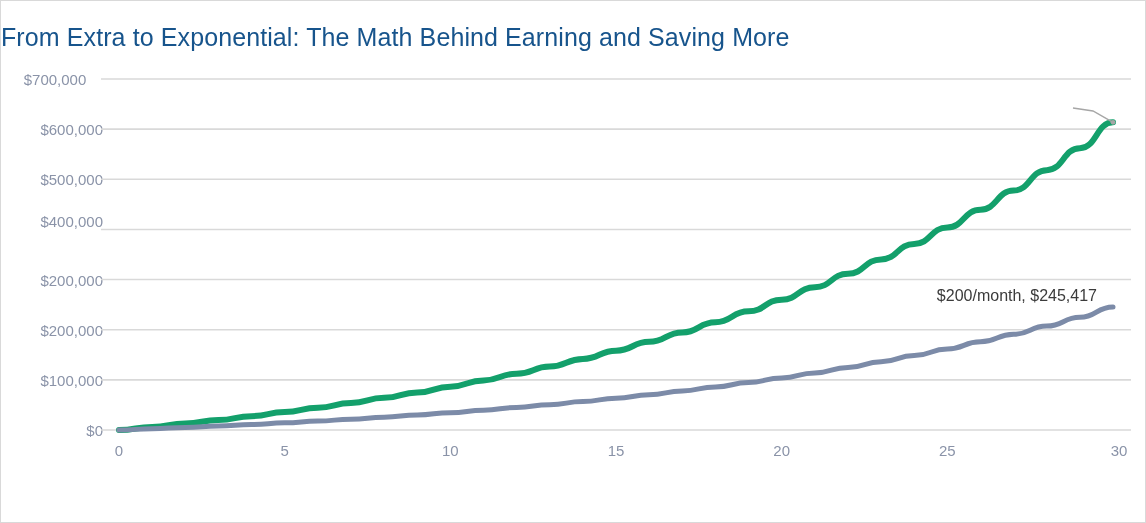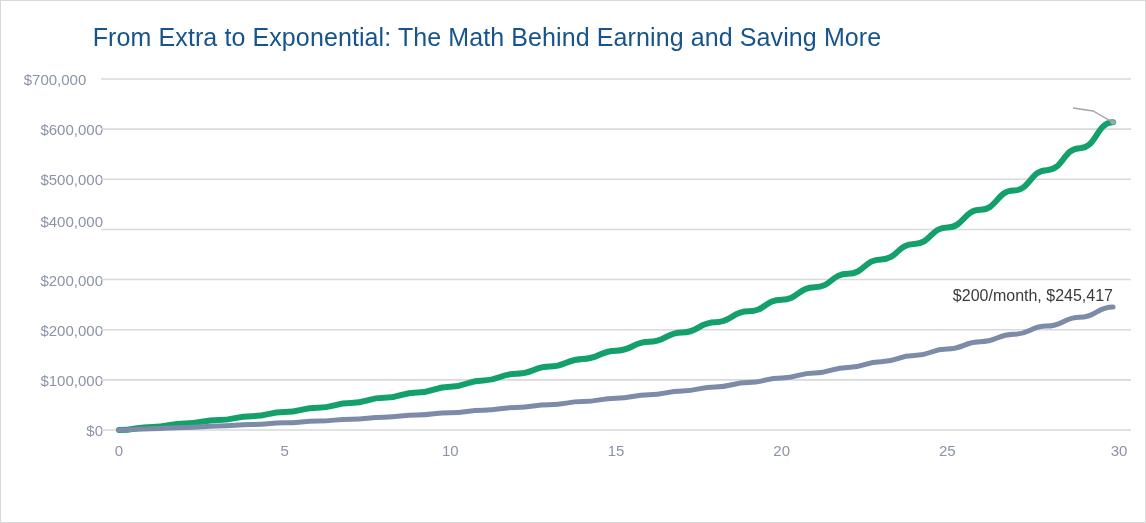--- a/index.html
+++ b/index.html
@@ -17,21 +17,21 @@
     background: #ffffff;
     border: 1px solid #d9d9d9;
     box-sizing: border-box;
     overflow: hidden;
   }
   #chart-title {
     position: absolute;
     left: 0;
     top: 22px;
     width: 972px;
-    text-align: center;
+    text-align: left;
     font-size: 25px;
     color: #17548C;
     letter-spacing: 0.1px;
     white-space: nowrap;
   }
   .ytick-label {
     position: absolute;
     right: 0;
     width: 96px;
     text-align: right;
@@ -76,21 +76,21 @@
     font-size: 16px;
     color: #3b3b3b;
     white-space: nowrap;
   }
   #ann-500 {
     right: 66px;
     top: 104px;
     transform: translateY(-50%);
   }
   #ann-200 {
-    right: 32px;
+    right: 48px;
     top: 295px;
     transform: translateY(-50%);
   }
   #plot-svg {
     position: absolute;
     left: 0;
     top: 0;
   }
 </style>
 </head>

